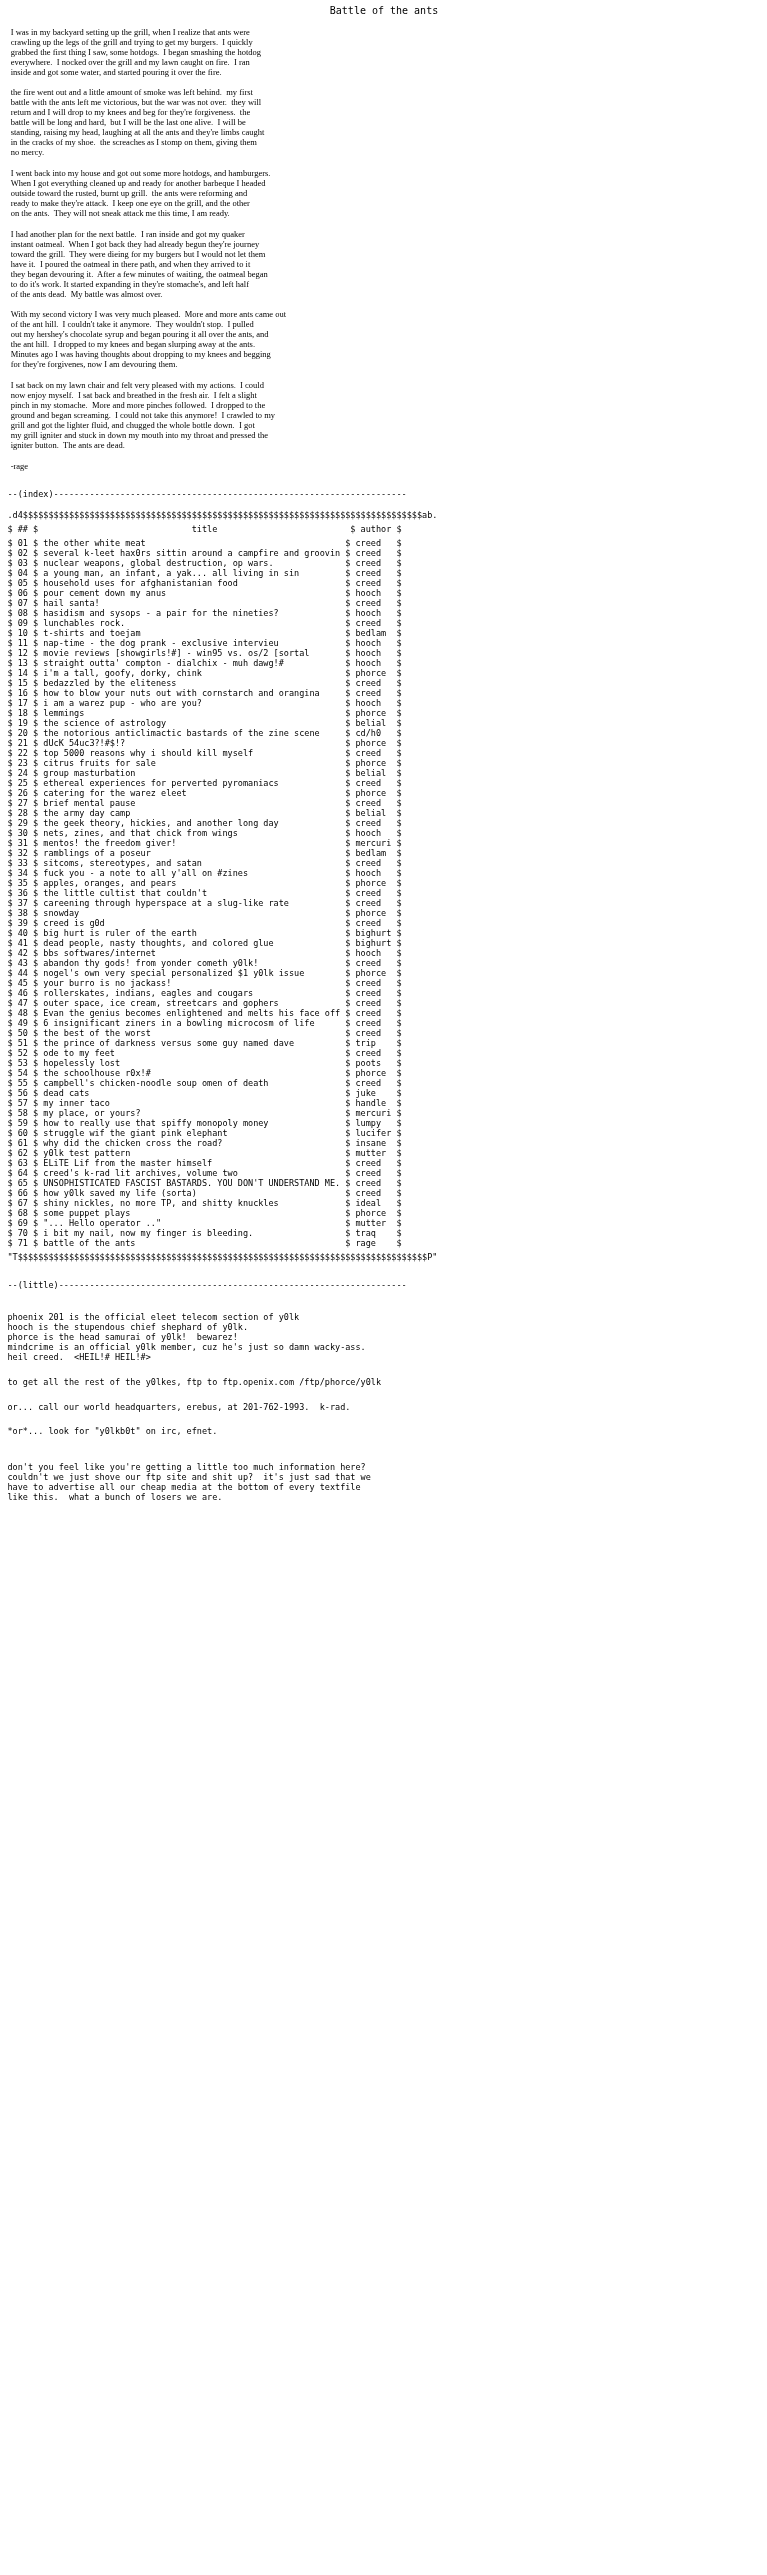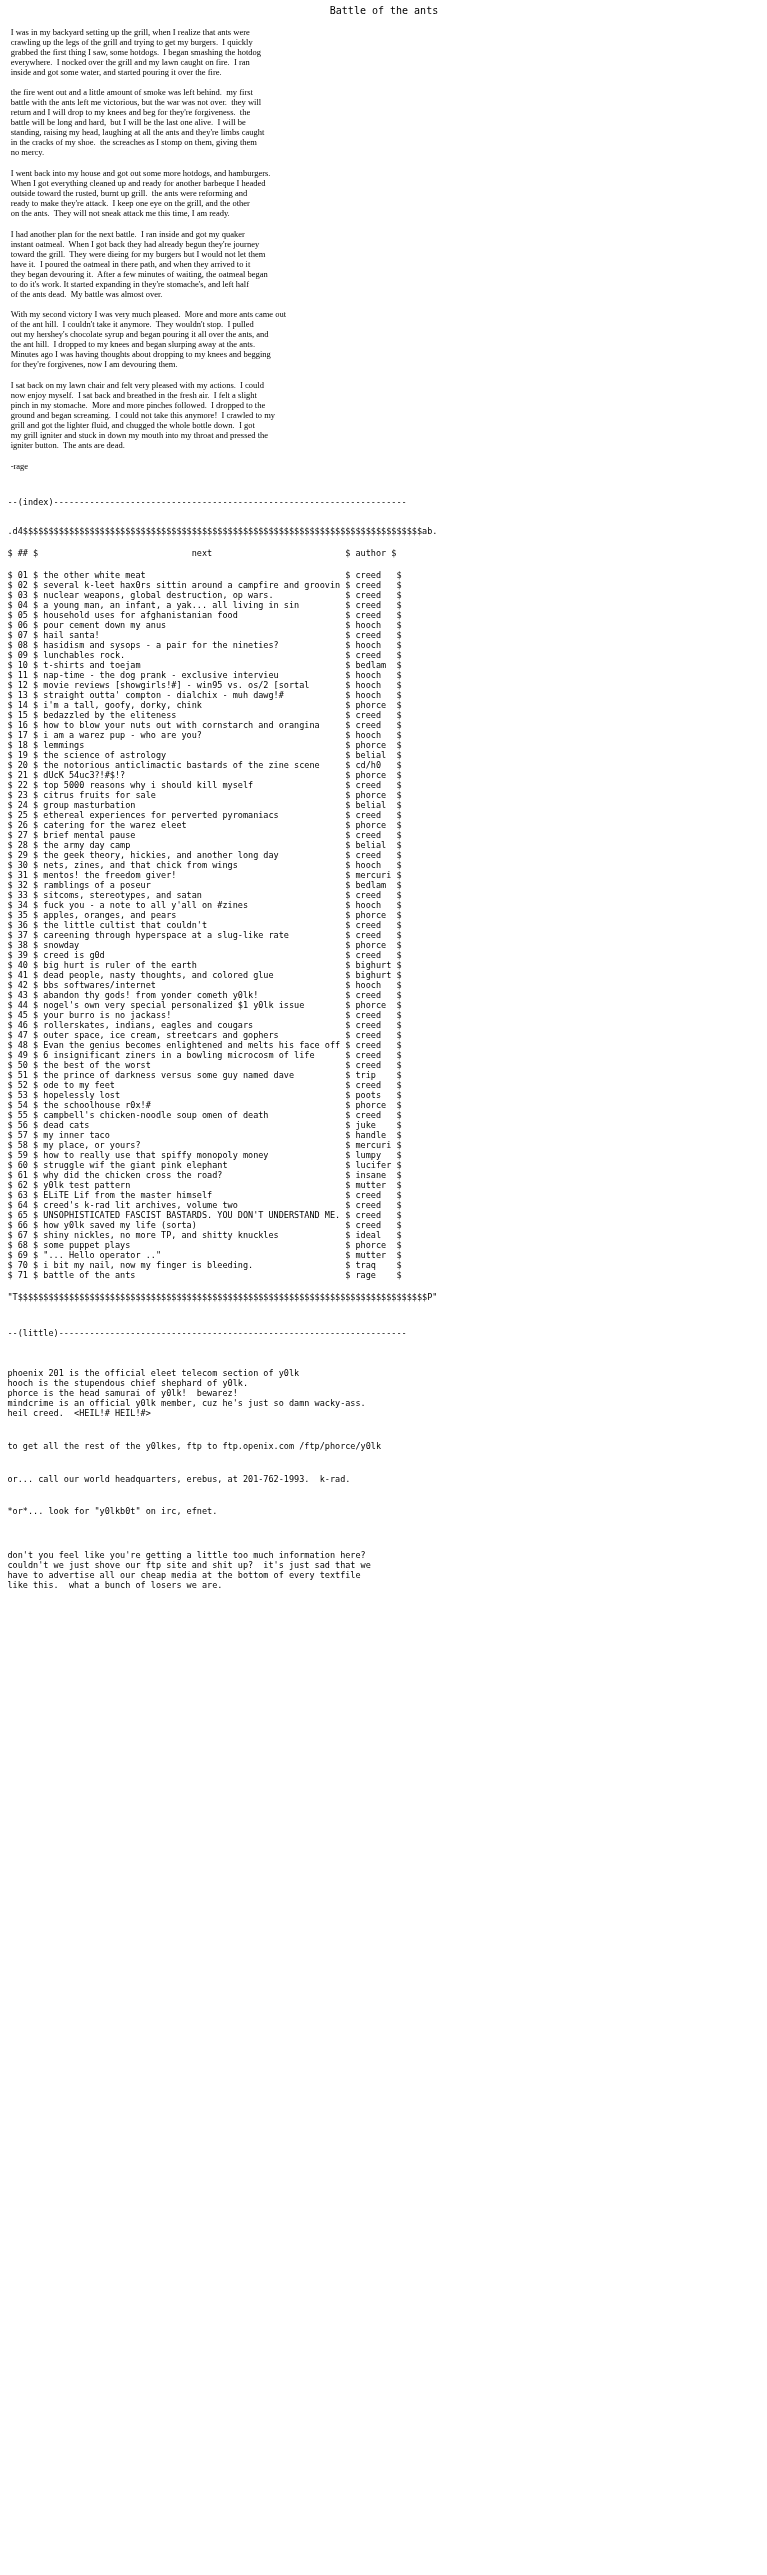--- a/index.html
+++ b/index.html
@@ -24,21 +24,21 @@
     line-height: 11.7px;
     margin: 0 0 9.6px 0;
     white-space: pre;
     font-weight: normal;
   }
   pre.story {
     margin: 0 0 0 3.2px;
     font-family: Liberation Serif, serif;
   }
   pre.index, pre.infoez {
-    margin: 12px 0 0 0;
+    margin: 4px 0 0 0;
   }
   .gap-s { height: 7.5px; }
   .gap-m { height: 10.7px; }
   .gap-l { height: 14px; }
 </style>
 </head>
 <body>
 
 <div class="page">
 
@@ -87,21 +87,21 @@
 my grill igniter and stuck in down my mouth into my throat and pressed the
 igniter button.  The ants are dead.</pre>
   <div class="gap-m"></div>
   <pre class="story">-rage</pre>
 
   <div class="gap-l"></div>
 
   <pre class="index">--(index)---------------------------------------------------------------------</pre>
   <div class="gap-s"></div>
   <pre class="index">.d4$$$$$$$$$$$$$$$$$$$$$$$$$$$$$$$$$$$$$$$$$$$$$$$$$$$$$$$$$$$$$$$$$$$$$$$$$$$$$$ab.</pre>
-  <pre class="index">$ ## $                              next                          $ author $</pre>
+  <pre class="index">$ ## $                              title                          $ author $</pre>
   <pre class="index" id="index-rows">$ 01 $ the other white meat                                       $ creed   $
 $ 02 $ several k-leet hax0rs sittin around a campfire and groovin $ creed   $
 $ 03 $ nuclear weapons, global destruction, op wars.              $ creed   $
 $ 04 $ a young man, an infant, a yak... all living in sin         $ creed   $
 $ 05 $ household uses for afghanistanian food                     $ creed   $
 $ 06 $ pour cement down my anus                                   $ hooch   $
 $ 07 $ hail santa!                                                $ creed   $
 $ 08 $ hasidism and sysops - a pair for the nineties?             $ hooch   $
 $ 09 $ lunchables rock.                                           $ creed   $
 $ 10 $ t-shirts and toejam                                        $ bedlam  $

